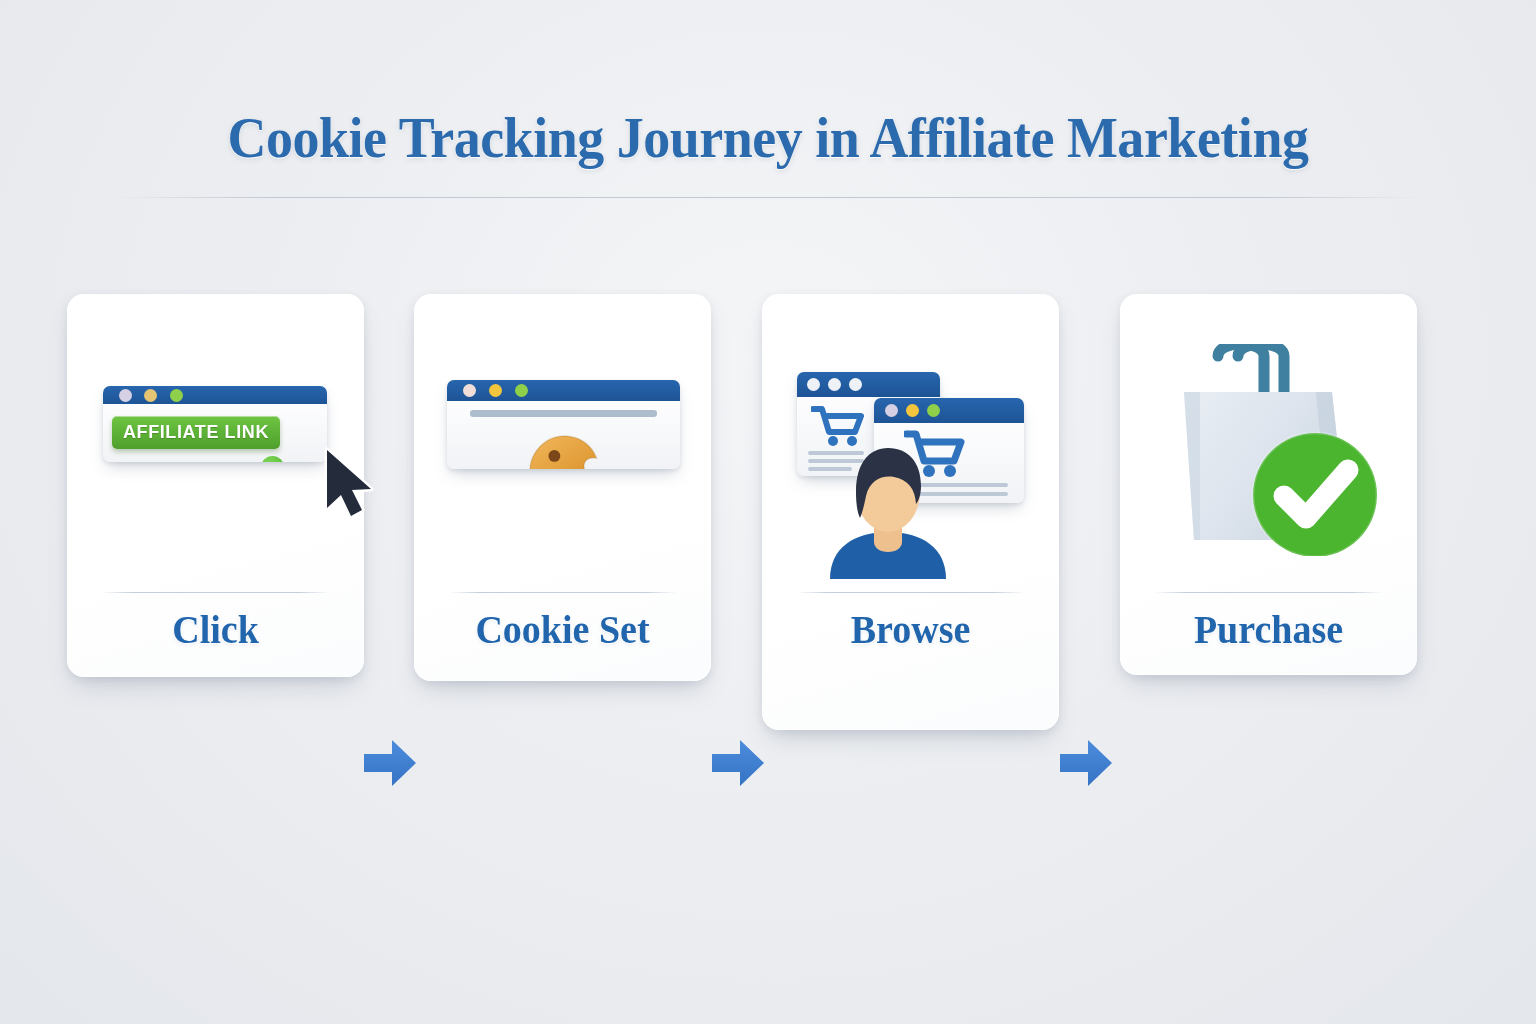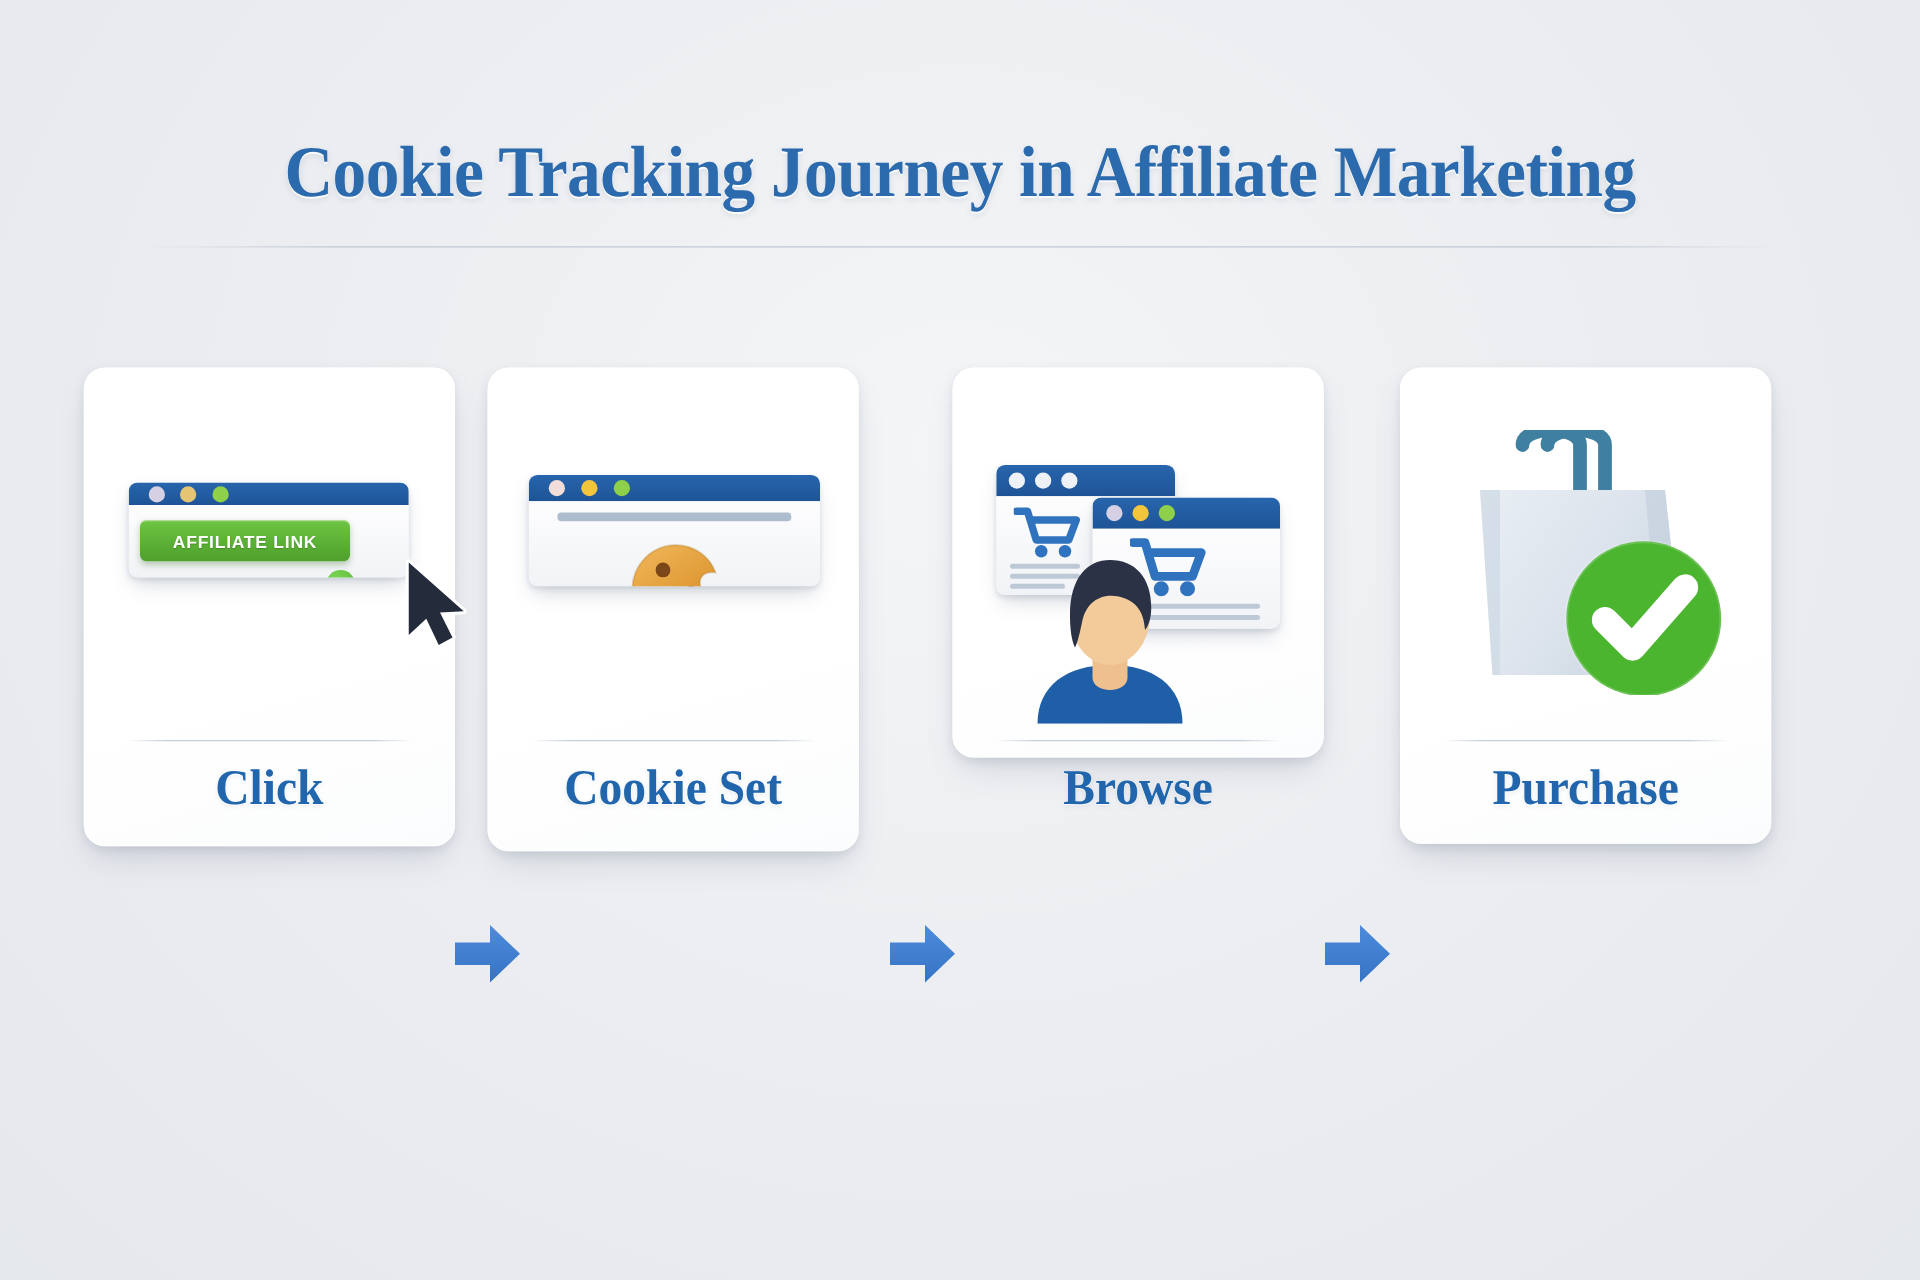--- a/index.html
+++ b/index.html
@@ -54,22 +54,22 @@
     top: 0;
     width: 297px;
     height: 384px;
     background: linear-gradient(165deg, #ffffff 0%, #ffffff 62%, #fbfcfd 100%);
     border-radius: 17px;
     box-shadow: 0 14px 26px -8px rgba(95,110,135,.26),
                 0 3px 8px rgba(95,110,135,.13),
                 0 0 0 1px rgba(255,255,255,.6) inset;
   }
   .card-1 { left: 67px;   height: 383px; }
-  .card-2 { left: 390px;  height: 387px; }
-  .card-3 { left: 762px;  height: 312px; }
+  .card-2 { left: 414px;  height: 387px; }
+  .card-3 { left: 762px;  height: 436px; }
   .card-4 { left: 1120px; height: 381px; }
 
   .card-art {
     position: absolute;
     left: 0;
     top: 0;
     width: 100%;
     height: 292px;
   }
   .card-divider {
@@ -148,21 +148,21 @@
     background: linear-gradient(to bottom, #70c442 0%, #5cb236 52%, #4f9f2c 100%);
     box-shadow: 0 3px 5px rgba(60,110,35,.32), 0 1px 0 rgba(255,255,255,.45) inset;
     display: flex;
     align-items: center;
     justify-content: center;
   }
   .aff-btn span {
     color: #ffffff;
     font-family: "Liberation Sans", sans-serif;
     font-weight: bold;
-    font-size: 14px;
+    font-size: 18px;
     letter-spacing: .6px;
     text-shadow: 0 1px 1px rgba(40,80,20,.35);
   }
   .green-dot {
     position: absolute;
     left: 158px; top: 52px;
     width: 23px; height: 23px;
     border-radius: 50%;
     background: radial-gradient(circle at 35% 30%, #7ad455, #55b730);
   }

